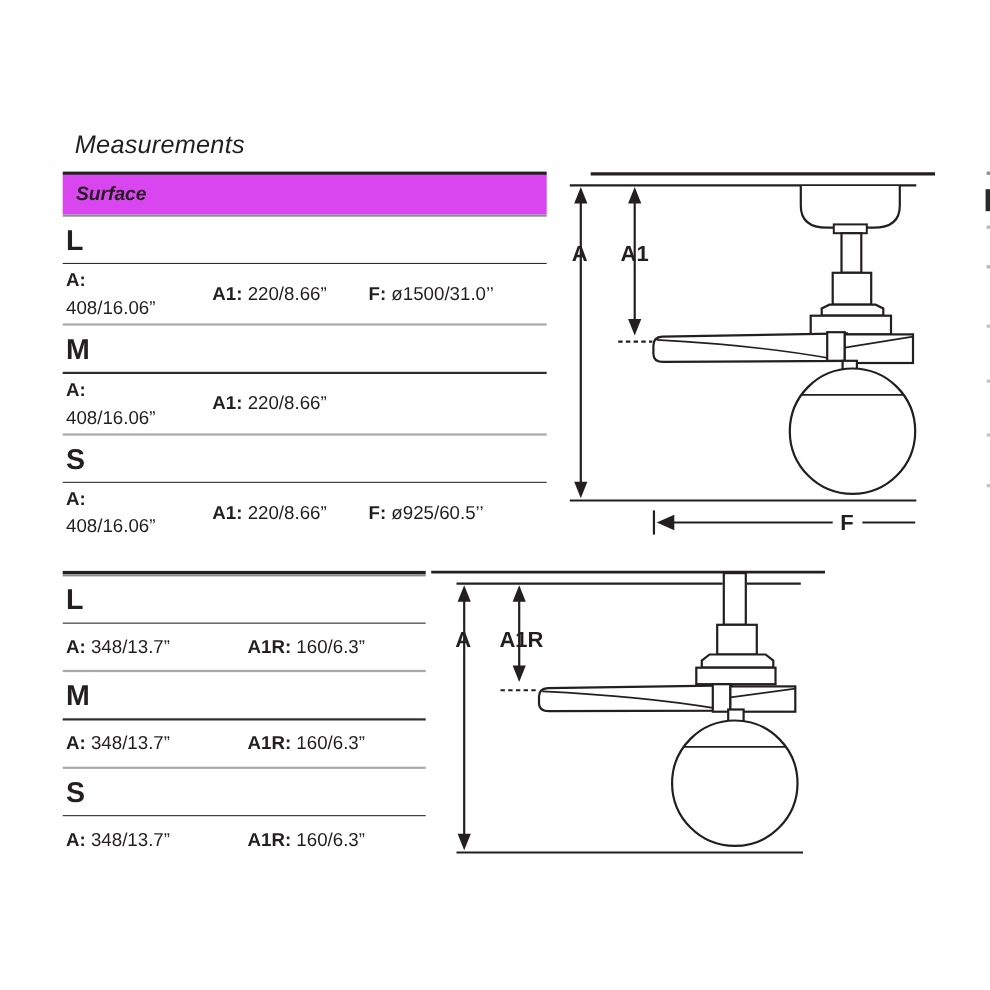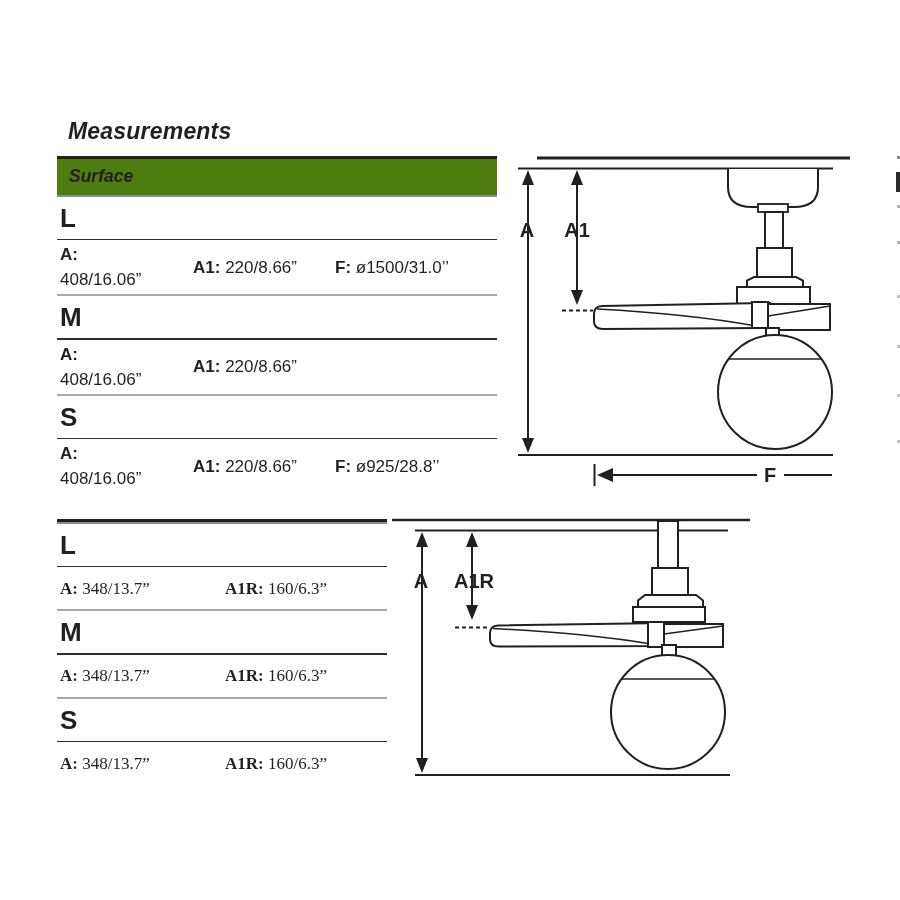--- a/index.html
+++ b/index.html
@@ -1,45 +1,45 @@
 <!DOCTYPE html>
 <html><head>
 <meta charset="utf-8">
 <style>
   * { margin: 0; padding: 0; box-sizing: border-box; }
   html, body { width: 900px; height: 900px; background: #ffffff; overflow: hidden; }
   body { position: relative; font-family: "Liberation Sans", sans-serif; color: #231f20; }
 
   .page-title {
     position: absolute; left: 68px; top: 118px;
-    font-size: 23px; font-weight: bold; font-style: italic; letter-spacing: 0.2px;
+    font-size: 23px; font-weight: normal; font-style: italic; letter-spacing: 0.2px;
   }
 
   .spec-table { position: absolute; }
   .spec-table.surface { left: 57px; top: 156px; width: 440px; }
   .spec-table.recessed { left: 57px; top: 519px; width: 330px; }
 
   .rule-top    { height: 2.5px; background: #231f20; }
   .rule-header { height: 2px;   background: #8a8c8e; }
   .rule-thin   { height: 1.5px; background: #2f2c2d; }
   .rule-gray   { height: 2px;   background: #a7a9ac; }
 
   .section-header {
-    height: 36px; background: #4d7c0f; display: flex; align-items: center;
+    height: 36px; background: #d946ef; display: flex; align-items: center;
     padding-left: 12px; font-size: 17.5px; font-weight: bold; font-style: italic;
   }
 
   .size-heading {
     font-size: 26px; font-weight: bold; line-height: 28px;
     padding: 7px 0 7px 3px;
   }
 
   .spec-row { display: flex; align-items: center; }
   .spec-table.surface  .spec-row { min-height: 54px; }
-  .spec-table.recessed .spec-row { min-height: 42px; font-family: Liberation Serif, serif; }
+  .spec-table.recessed .spec-row { min-height: 42px; }
 
   .cell { font-size: 17px; line-height: 25px; padding-left: 3px; }
   .cell .lbl { font-weight: bold; }
   .surface  .cell-a  { width: 133px; }
   .surface  .cell-a1 { width: 142px; }
   .surface  .cell-f  { flex: 1; }
   .surface  .cell-a .lbl, .surface .cell-a .val { display: block; }
   .recessed .cell-a  { width: 165px; }
   .recessed .cell-a1r{ flex: 1; }
 
@@ -106,21 +106,21 @@
     <div class="cell cell-a">
       <span class="lbl">A:</span>
       <span class="val">408/16.06”</span>
     </div>
     <div class="cell cell-a1">
       <span class="lbl">A1:</span>
       <span class="val">220/8.66”</span>
     </div>
     <div class="cell cell-f">
       <span class="lbl">F:</span>
-      <span class="val">ø925/28.8’’</span>
+      <span class="val">ø925/60.5’’</span>
     </div>
   </div>
 </div>
 
 <div class="diagram surface-diagram">
   <svg width="360" height="350" viewBox="0 0 360 350">
 
     <line class="ink-line" x1="37" y1="8" x2="350" y2="8" stroke-width="3"></line>
     <line class="ink-line" x1="18" y1="18.5" x2="333" y2="18.5" stroke-width="2"></line>
 

